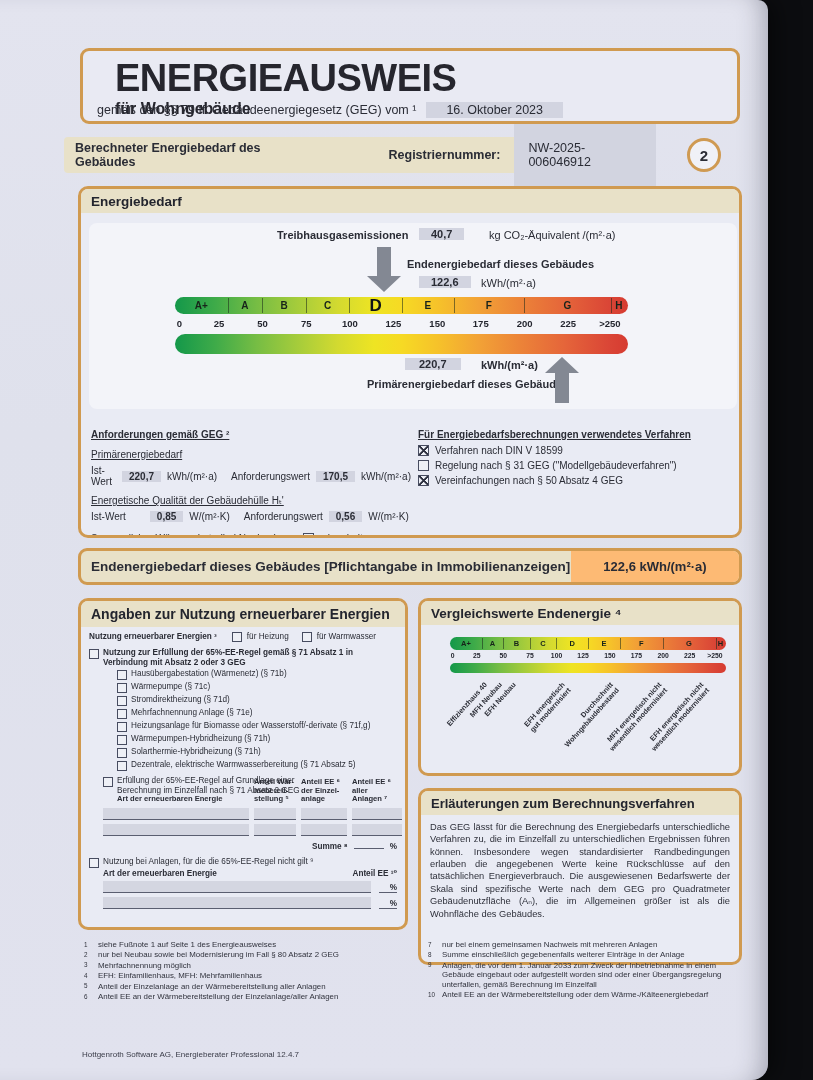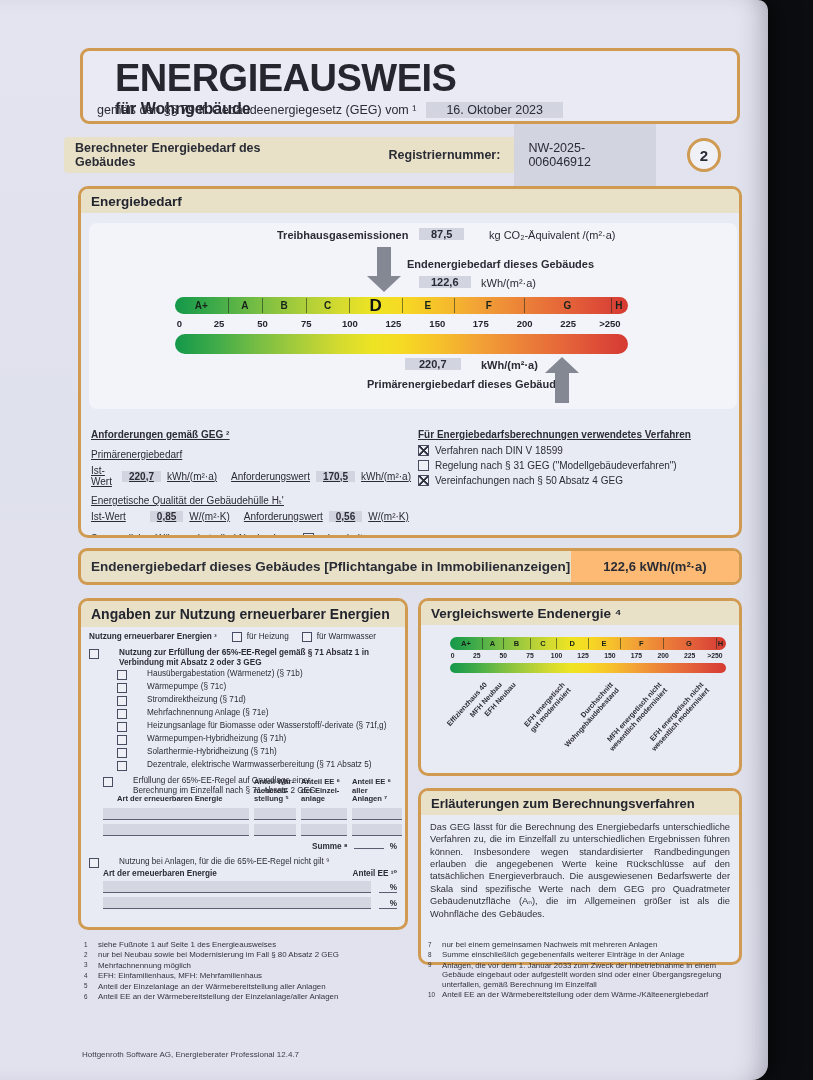--- a/index.html
+++ b/index.html
@@ -26,21 +26,21 @@
   .seg-letter.current{color:#101318;}
   .ticks{position:absolute;left:0;width:100%;}
   .ticks span{position:absolute;transform:translateX(-50%);font-weight:bold;color:#24262f;}
   .arrow-down,.arrow-up{position:absolute;width:34px;}
   .arrow-down .shaft{width:14px;height:29px;background:#838893;margin:0 auto;}
   .arrow-down .head{width:0;height:0;border-left:17px solid transparent;border-right:17px solid transparent;border-top:16px solid #838893;}
   .arrow-up .head{width:0;height:0;border-left:17px solid transparent;border-right:17px solid transparent;border-bottom:16px solid #838893;}
   .arrow-up .shaft{width:14px;height:30px;background:#838893;margin:0 auto;}
   
   .rn{font-size:8.2px;line-height:1.2;}
-  .rn-row{display:flex;align-items:flex-start;gap:20px;margin-top:4px;}
+  .rn-row{display:flex;align-items:flex-start;gap:4px;margin-top:4px;}
   .rn-row .cb{margin-top:1px;}
   .input-cell{background:#d4d6e1;height:11px;border-bottom:1px solid #5a5e70;}
   .t1{display:grid;grid-template-columns:146px 42px 46px 50px;column-gap:5px;margin:2px 0 0 14px;}
   .t1 .hd{font-size:7.6px;font-weight:bold;line-height:1.12;}
   .pct-line{border-bottom:1px solid #5a5e70;display:inline-block;width:30px;height:9px;}
   
   .cmp-anchor{position:absolute;top:0;width:0;height:0;}
   .cmp-text{position:absolute;right:0;top:0;width:max-content;text-align:right;transform:rotate(-48deg);
             transform-origin:100% 0;font-size:7.2px;font-weight:600;line-height:1.18;color:#2b2d36;white-space:pre-line;}
   
@@ -72,21 +72,21 @@
     </div>
     <div style="position:absolute;left:687px;top:138px;width:28px;height:28px;border:3px solid #cf9a52;border-radius:50%;background:#f0f1f7;
                 display:flex;align-items:center;justify-content:center;font-weight:bold;font-size:15px;">2</div>
 
     <div class="panel" style="left:78px;top:186px;width:664px;height:352px;">
       <div class="ptitle" style="font-size:13.5px;">Energiebedarf</div>
 
       <div style="position:absolute;left:8px;top:34px;width:648px;height:186px;background:#f3f4f9;border-radius:8px;">
 
         <span class="b" style="position:absolute;left:188px;top:6px;font-size:11px;">Treibhausgasemissionen</span>
-        <span class="chip b" style="position:absolute;left:330px;top:5px;font-size:11px;padding:0 12px;">87,5</span>
+        <span class="chip b" style="position:absolute;left:330px;top:5px;font-size:11px;padding:0 12px;">40,7</span>
         <span style="position:absolute;left:400px;top:6px;font-size:11px;">kg CO₂-Äquivalent /(m²·a)</span>
 
         <div class="arrow-down" style="left:278px;top:24px;">
           <div class="shaft"></div>
             <div class="head"></div>
         </div>
 
         <span class="b" style="position:absolute;left:318px;top:35px;font-size:11px;">Endenergiebedarf dieses Gebäudes</span>
         <span class="chip b" style="position:absolute;left:330px;top:53px;font-size:11px;padding:0 12px;">122,6</span>
         <span style="position:absolute;left:392px;top:54px;font-size:11px;">kWh/(m²·a)</span>
@@ -129,21 +129,21 @@
 
         <span class="chip b" style="position:absolute;left:316px;top:135px;font-size:11px;padding:0 14px;">220,7</span>
         <span class="b" style="position:absolute;left:392px;top:136px;font-size:11px;">kWh/(m²·a)</span>
         <span class="b" style="position:absolute;left:278px;top:155px;font-size:11px;">Primärenergiebedarf dieses Gebäudes</span>
         <div class="arrow-up" style="left:456px;top:134px;">
           <div class="head"></div>
             <div class="shaft"></div>
         </div>
       </div>
 
-      <div style="position:absolute;left:10px;top:240px;width:320px;font-size:10px;text-decoration:underline;">
+      <div style="position:absolute;left:10px;top:240px;width:320px;font-size:10px;">
         <div class="b u">Anforderungen gemäß GEG ²</div>
         <div class="u" style="margin-top:9px;">Primärenergiebedarf</div>
         <div style="display:flex;align-items:center;gap:6px;margin-top:5px;">
           <span>Ist-Wert</span>
           <span class="chip b">220,7</span>
           <span>kWh/(m²·a)</span>
           <span style="margin-left:8px;">Anforderungswert</span>
           <span class="chip b">170,5</span>
           <span>kWh/(m²·a)</span>
         </div>

